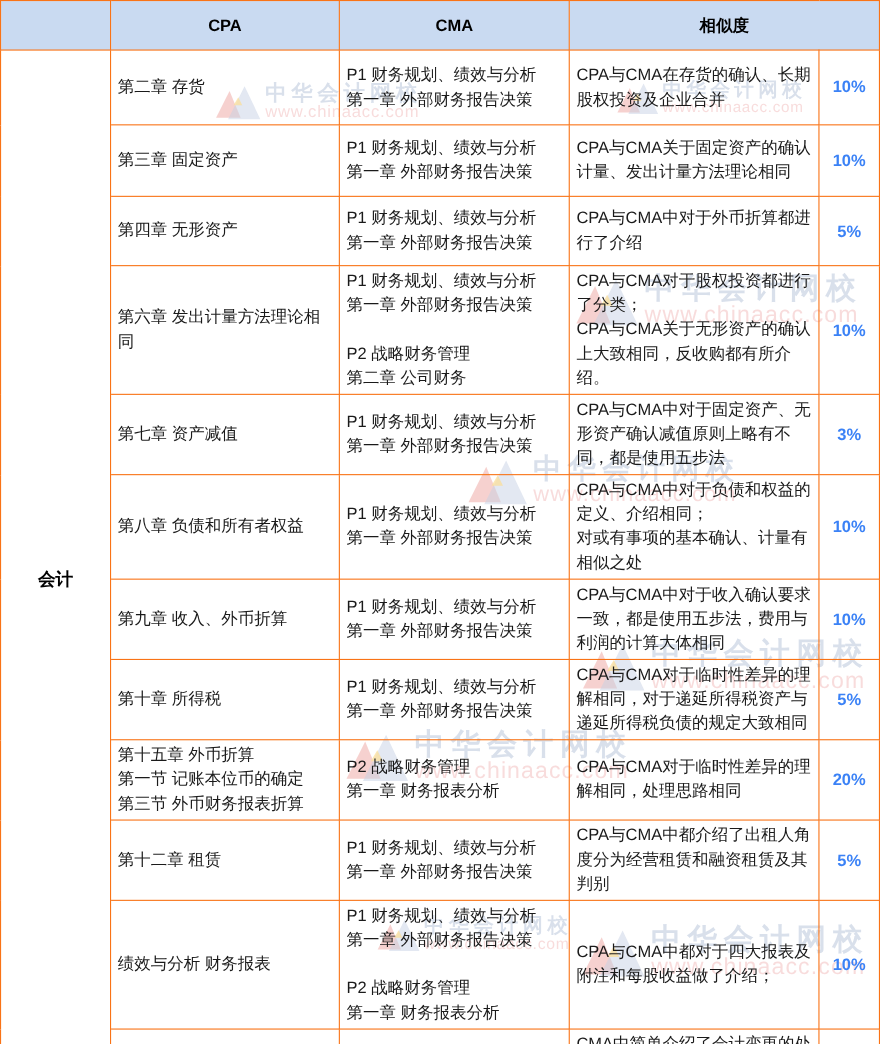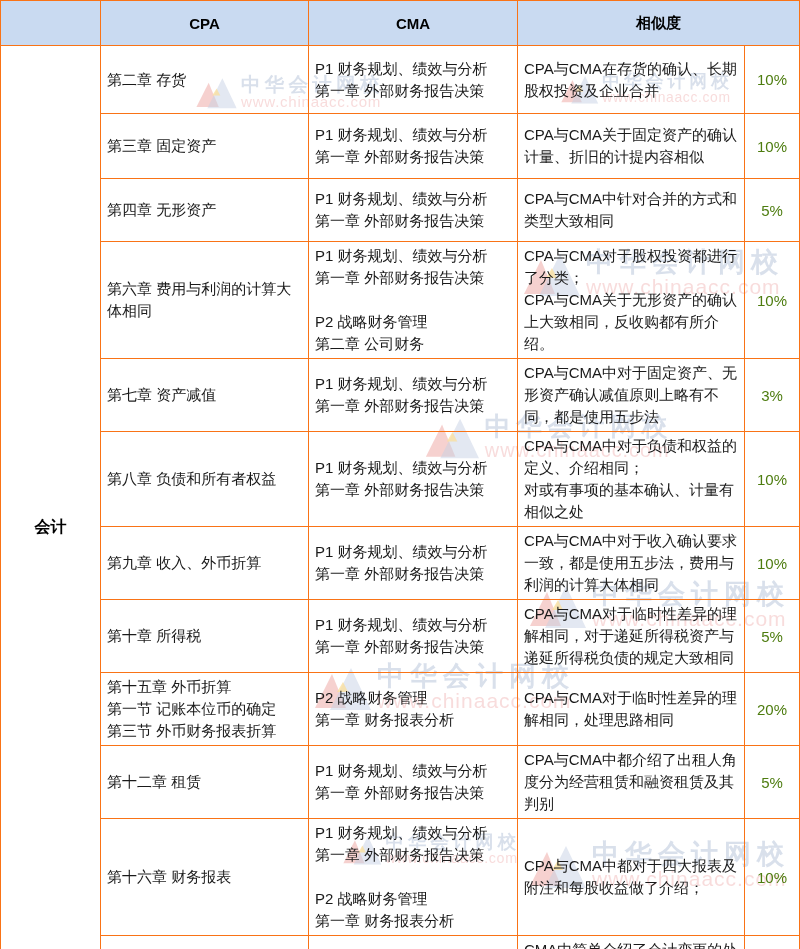--- a/index.html
+++ b/index.html
@@ -76,22 +76,22 @@
     background: transparent;
   }
   td.cpa, td.cma, td.desc {
     text-align: left;
     padding: 3px 5px 3px 6px;
     line-height: 22px;
     white-space: pre-line;
   }
   td.pct {
     text-align: center;
-    font-weight: normal;
-    color: #4d7c0f;
+    font-weight: bold;
+    color: #3b82f6;
     font-size: 15px;
     padding: 0;
   }
 </style>
 </head>
 <body>
 
 <div class="page">
 
   <div class="wm-layer">
@@ -207,32 +207,32 @@
         <td class="cpa">第二章 存货</td>
         <td class="cma">P1 财务规划、绩效与分析
 第一章 外部财务报告决策</td>
         <td class="desc">CPA与CMA在存货的确认、长期股权投资及企业合并</td>
         <td class="pct">10%</td>
       </tr>
       <tr style="height:65px">
         <td class="cpa">第三章 固定资产</td>
         <td class="cma">P1 财务规划、绩效与分析
 第一章 外部财务报告决策</td>
-        <td class="desc">CPA与CMA关于固定资产的确认计量、折旧的计提内容相似</td>
+        <td class="desc">CPA与CMA关于固定资产的确认计量、发出计量方法理论相同</td>
         <td class="pct">10%</td>
       </tr>
       <tr style="height:63px">
         <td class="cpa">第四章 无形资产</td>
         <td class="cma">P1 财务规划、绩效与分析
 第一章 外部财务报告决策</td>
-        <td class="desc">CPA与CMA中针对合并的方式和类型大致相同</td>
+        <td class="desc">CPA与CMA中对于外币折算都进行了介绍</td>
         <td class="pct">5%</td>
       </tr>
       <tr style="height:114px">
-        <td class="cpa">第六章 费用与利润的计算大体相同</td>
+        <td class="cpa">第六章 发出计量方法理论相同</td>
         <td class="cma">P1 财务规划、绩效与分析
 第一章 外部财务报告决策
 
 P2 战略财务管理
 第二章 公司财务</td>
         <td class="desc">CPA与CMA对于股权投资都进行了分类；
 CPA与CMA关于无形资产的确认上大致相同，反收购都有所介绍。</td>
         <td class="pct">10%</td>
       </tr>
       <tr style="height:65px">
@@ -274,21 +274,21 @@
         <td class="pct">20%</td>
       </tr>
       <tr style="height:63px">
         <td class="cpa">第十二章 租赁</td>
         <td class="cma">P1 财务规划、绩效与分析
 第一章 外部财务报告决策</td>
         <td class="desc">CPA与CMA中都介绍了出租人角度分为经营租赁和融资租赁及其判别</td>
         <td class="pct">5%</td>
       </tr>
       <tr style="height:113px">
-        <td class="cpa">第十六章 财务报表</td>
+        <td class="cpa">绩效与分析 财务报表</td>
         <td class="cma">P1 财务规划、绩效与分析
 第一章 外部财务报告决策
 
 P2 战略财务管理
 第一章 财务报表分析</td>
         <td class="desc">CPA与CMA中都对于四大报表及附注和每股收益做了介绍；</td>
         <td class="pct">10%</td>
       </tr>
       <tr style="height:62px">
         <td class="cpa">第十七章 会计政策、会计估计及其差错更正</td>

